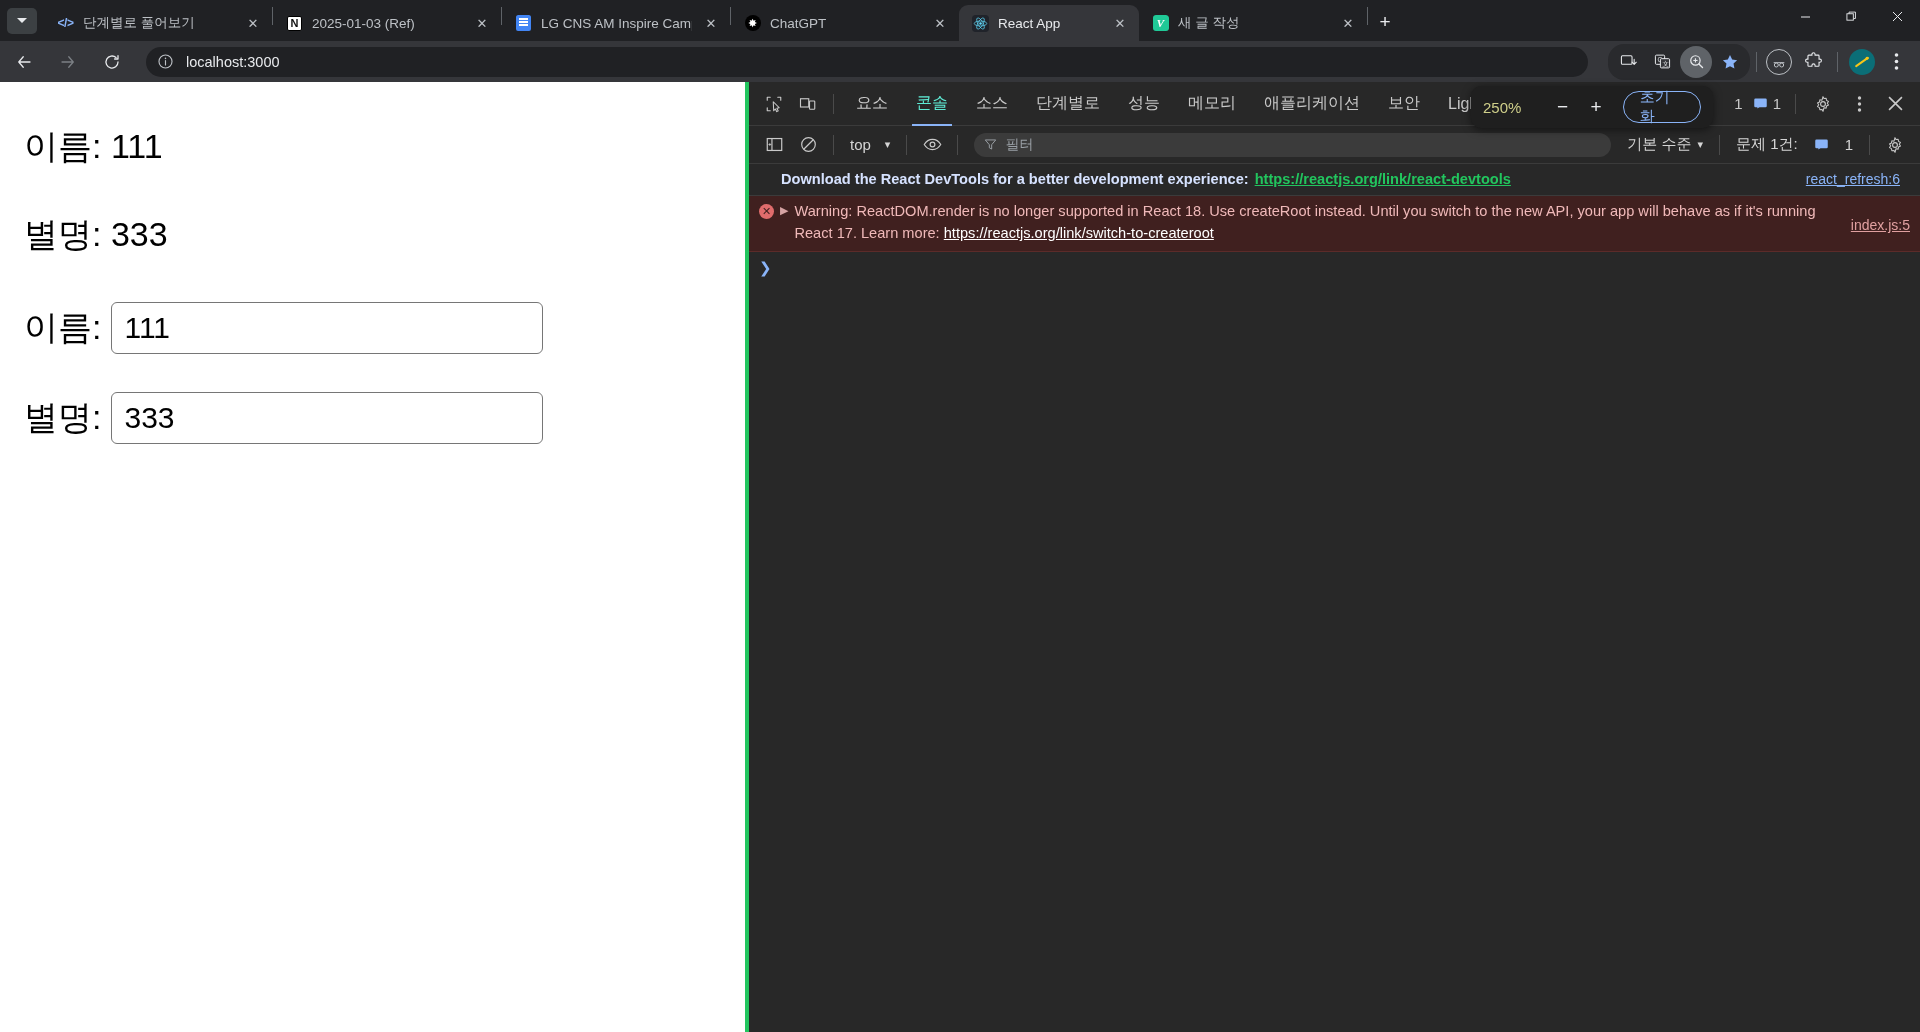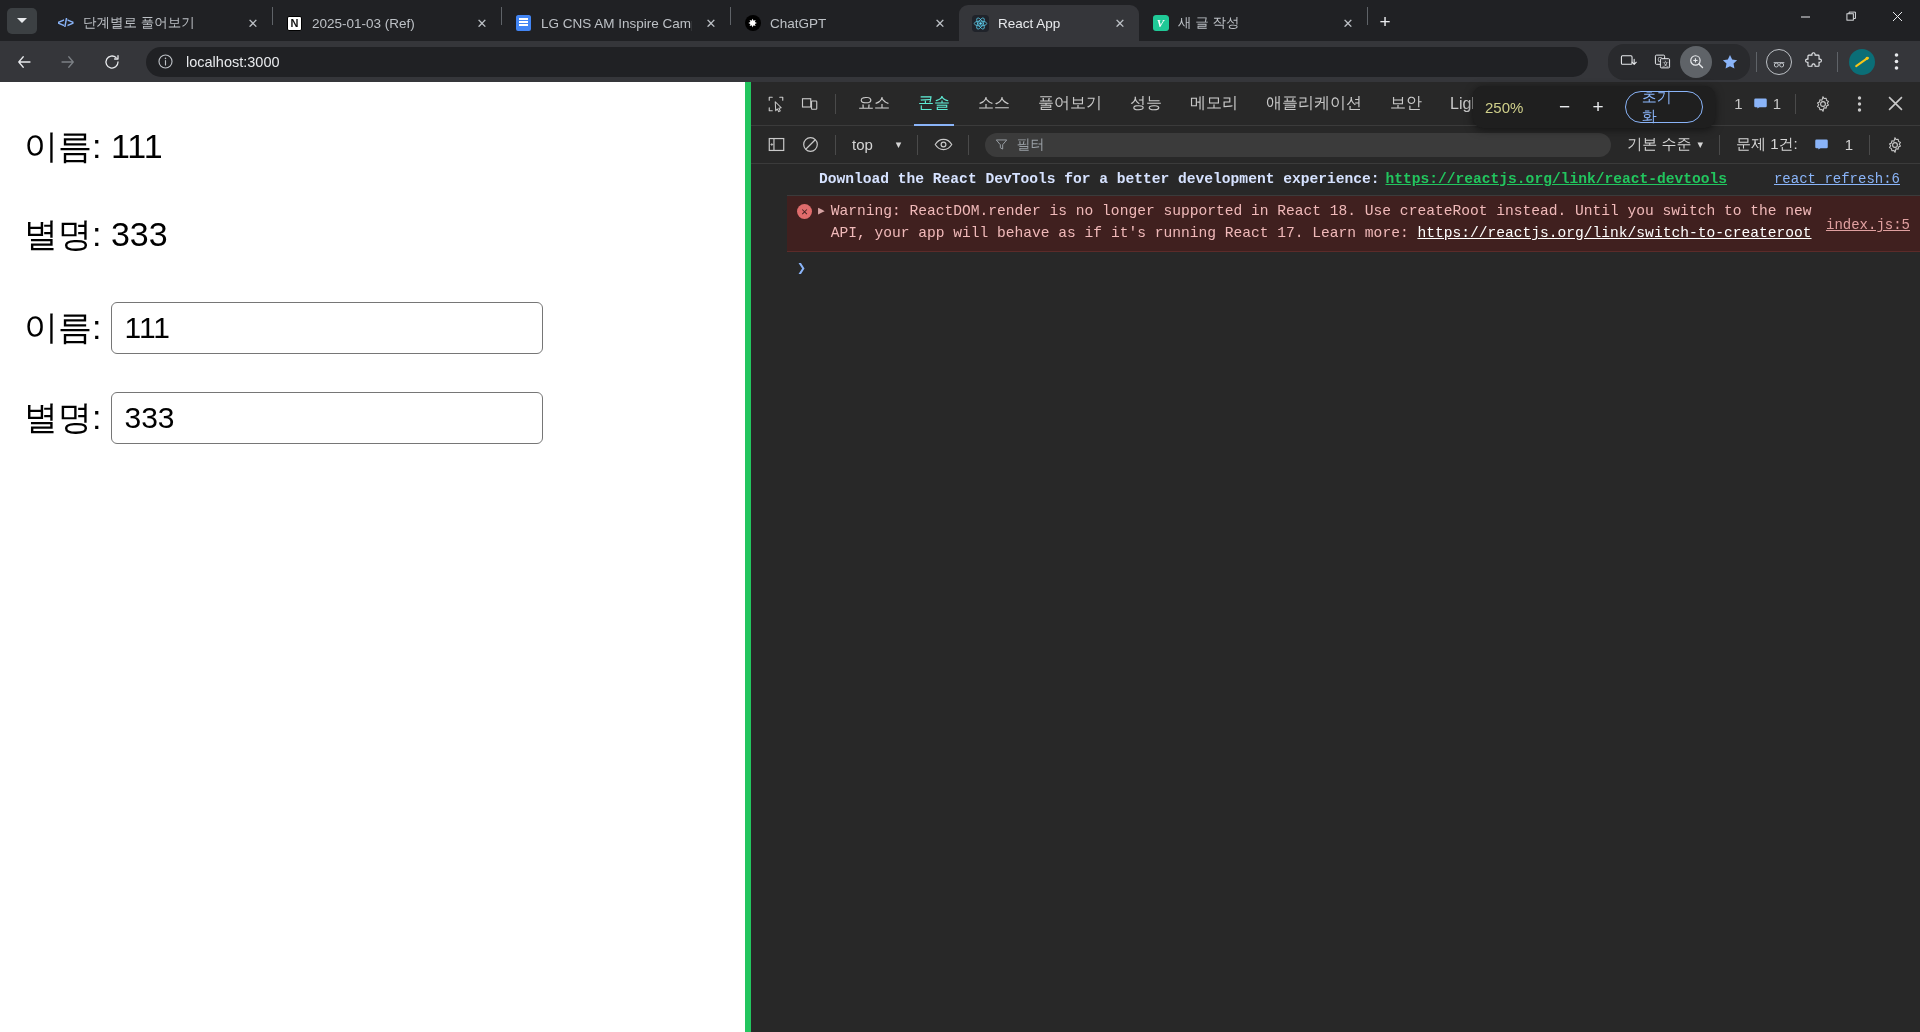--- a/index.html
+++ b/index.html
@@ -81,21 +81,21 @@
   .page .p-row { height:auto; margin: 18px 0 42px 0; font-size:34px; }
   .page .form-row { margin-bottom: 38px; }
   .page .label { font-size:34px; color:#000; white-space:nowrap; }
   .page input[type=text] {
     width: 432px; height: 52px; font-size:30px; padding: 2px 12px; margin-left: 0;
     border: 1.5px solid #767676; border-radius: 6px; color:#000; background:#fff;
     font-family:"Liberation Sans", sans-serif;
   }
 
   
-  .devtools { flex:1 1 auto; background:#282828; display:flex; flex-direction:column; min-width:0; border-left:6px solid #22c55e;}
+  .devtools { flex:1 1 auto; background:#282828; display:flex; flex-direction:column; min-width:0; border-left:4px solid #22c55e;}
   .dt-tabbar {
     height:44px; flex:0 0 44px; background:#282828; display:flex; align-items:center;
     padding-left:8px; gap:0; position:relative; border-bottom:1px solid #3b3b3b;
   }
   .dt-iconbtn { width:34px;height:34px;display:flex;align-items:center;justify-content:center;color:#c9c9c9; }
   .dt-sep { width:1px;height:20px;background:#4a4a4a;margin:0 8px; }
   .dt-tab {
     height:44px; padding: 0 14px; display:flex; align-items:center; color:#c9c9c9;
     font-size:16px; white-space:nowrap; position:relative;
   }
@@ -114,30 +114,30 @@
   .zoom-popup .zbtn { width:34px;height:34px;display:flex;align-items:center;justify-content:center;color:#e8eaed;font-size:19px;}
   .zoom-popup .zreset {
     margin-left:10px; border:1px solid #8ab4f8; color:#8ab4f8; border-radius:18px;
     height:32px; padding: 0 16px; display:flex; align-items:center; font-size:15px;
   }
 
   .dt-filterbar {
     height:38px; flex:0 0 38px; background:#282828; display:flex; align-items:center;
     padding: 0 8px; gap:0; border-bottom:1px solid #3b3b3b;
   }
-  .ctx-select { display:flex;align-items:center;gap:23px;color:#d5d5d5;font-size:15px;padding:0 8px; }
+  .ctx-select { display:flex;align-items:center;gap:14px;color:#d5d5d5;font-size:15px;padding:0 8px; }
   .filter-input {
     flex:1 1 auto; height:24px; background:#3b3b3b; border-radius:12px; display:flex;
     align-items:center; gap:8px; padding: 0 10px; margin: 0 8px; min-width:0;
   }
   .filter-input .ph { color:#9aa0a6; font-size:14px; }
   .lvl-select { display:flex;align-items:center;gap:6px;color:#d5d5d5;font-size:15px;padding:0 8px;white-space:nowrap; }
   .issues { display:flex;align-items:center;gap:16px;color:#d5d5d5;font-size:15px;padding:0 8px;white-space:nowrap; }
 
-  .console-area { flex:1 1 auto; background:#282828; overflow:hidden; font-family:Liberation Mono, monospace;padding-left:36px; }
+  .console-area { flex:1 1 auto; background:#282828; overflow:hidden; font-family:Liberation Sans, sans-serif; }
   .msg-info {
     padding: 5px 10px 5px 32px; color:#d6e2ff; font-size:14.6px; line-height:1.45;
     border-bottom:1px solid #3b3b3b; font-weight:700; letter-spacing:0px;
     display:flex; align-items:baseline;
   }
   .msg-info .txt { flex:0 0 auto; }
   .msg-info .lnk { color:#22c55e; text-decoration:underline; margin-left:6px;}
   .msg-info .src { margin-left:auto; color:#8ab4f8; text-decoration:underline; font-weight:400; font-size:14px; padding-right:10px;}
 
   .msg-err {
@@ -374,21 +374,21 @@
           <svg width="18" height="18" viewBox="0 0 24 24">
               <rect x="2" y="5" width="11" height="11" fill="none" stroke="#c9c9c9" stroke-width="1.5"></rect>
               <rect x="14" y="8" width="7" height="11" rx="1" fill="none" stroke="#c9c9c9" stroke-width="1.5"></rect>
             </svg>
         </div>
         <div class="dt-sep"></div>
 
         <div class="dt-tab">요소</div>
         <div class="dt-tab sel">콘솔</div>
         <div class="dt-tab">소스</div>
-        <div class="dt-tab">풀어보기</div>
+        <div class="dt-tab">단계별로</div>
         <div class="dt-tab">성능</div>
         <div class="dt-tab">메모리</div>
         <div class="dt-tab">애플리케이션</div>
         <div class="dt-tab">보안</div>
         <div class="dt-tab">Lighthouse</div>
 
         <div class="dt-tabbar-right">
           <span class="badge-num">1</span>
           <span class="badge-msg">
             <svg width="15" height="15" viewBox="0 0 24 24">

